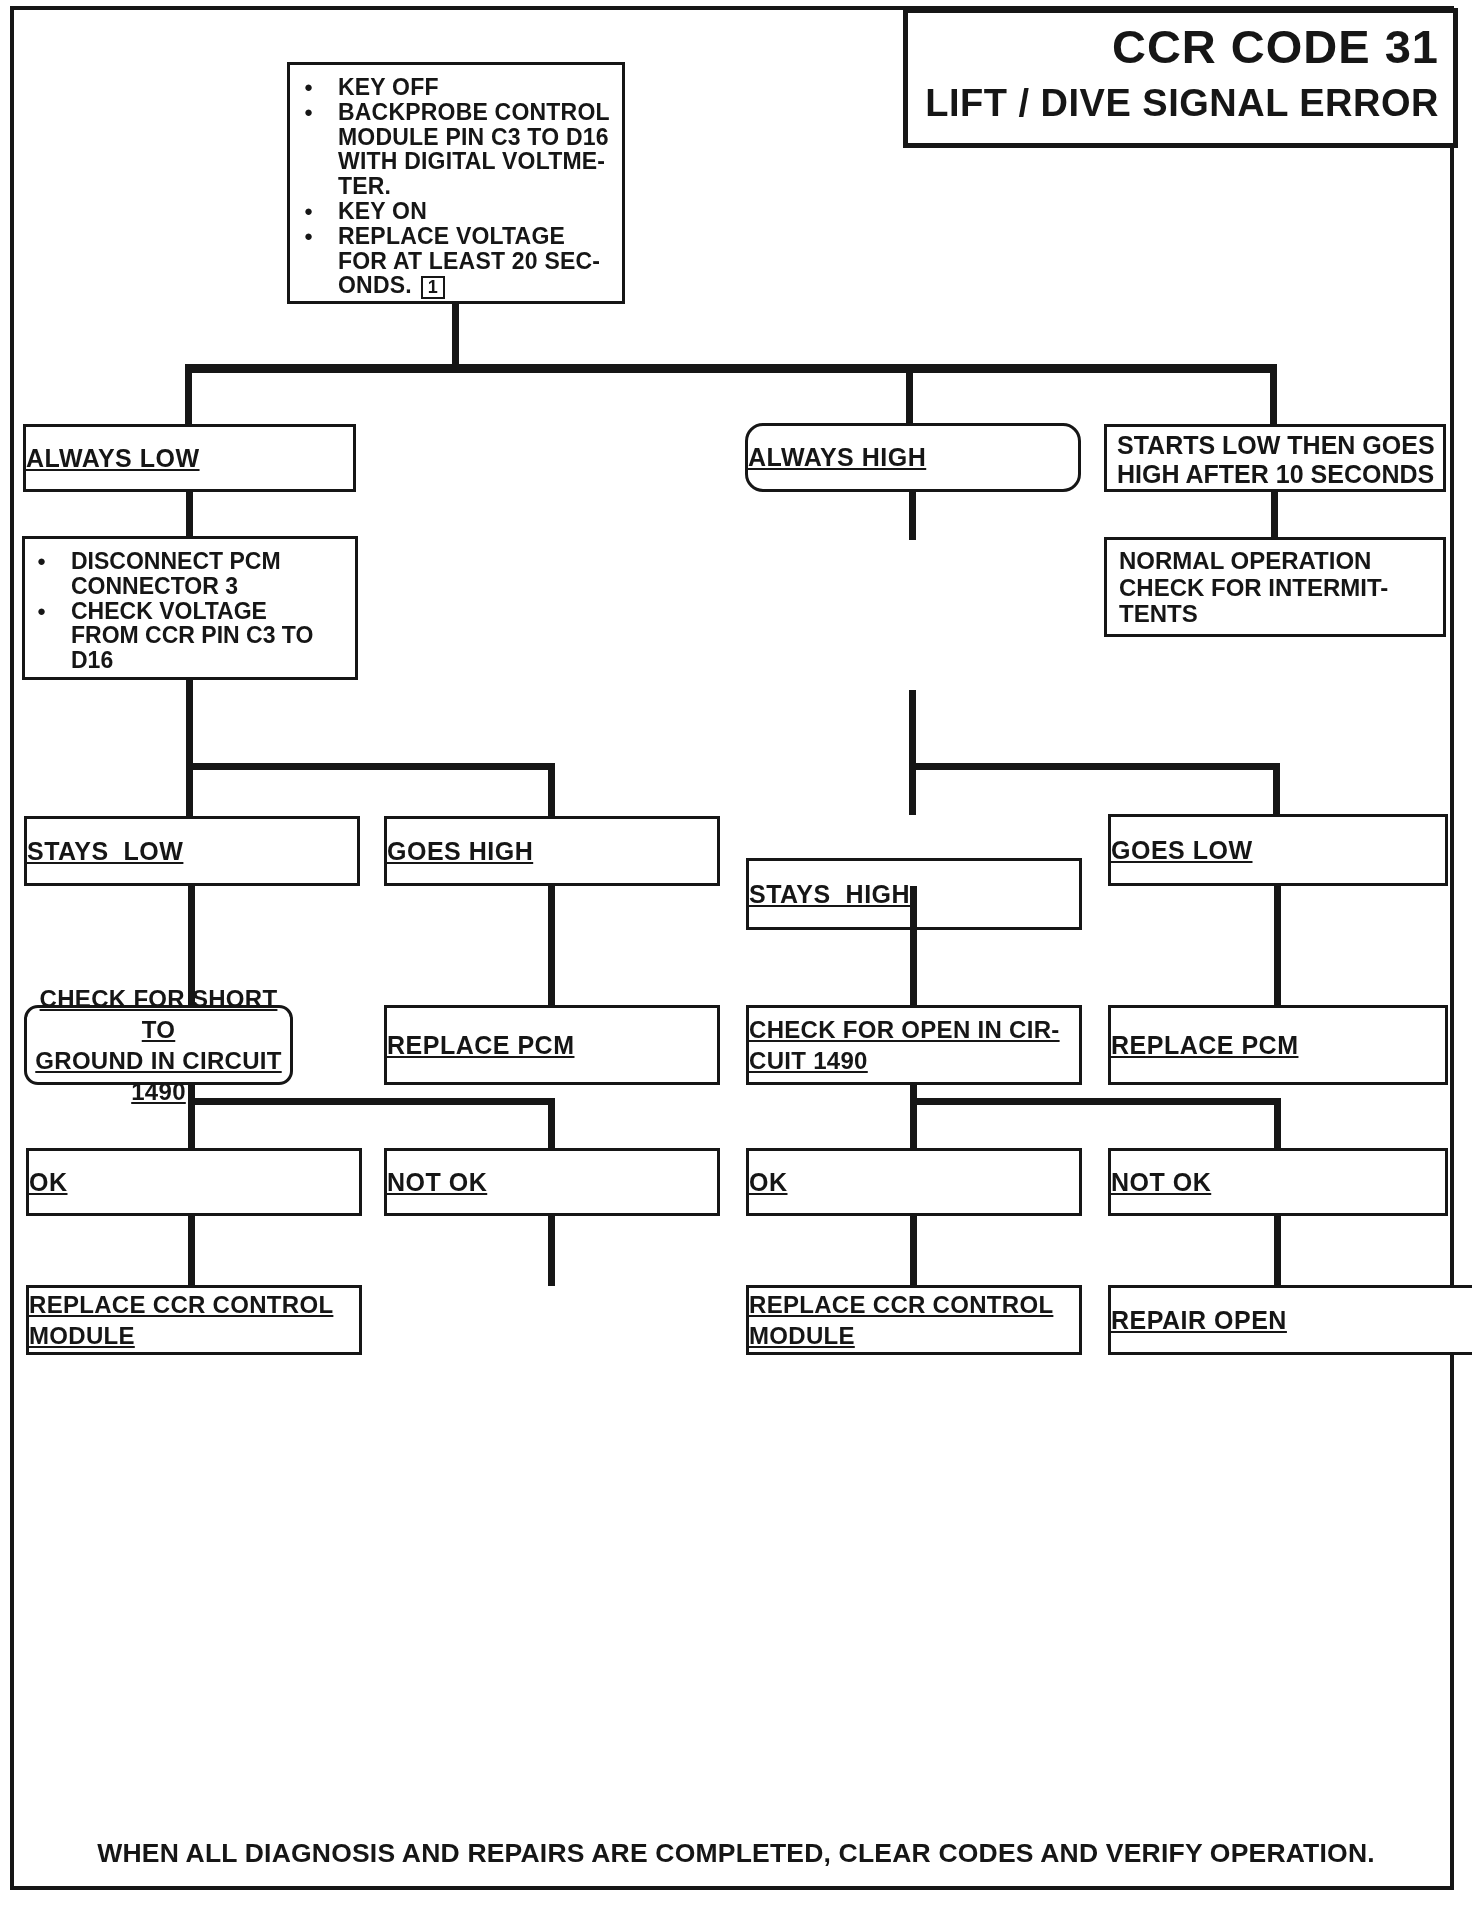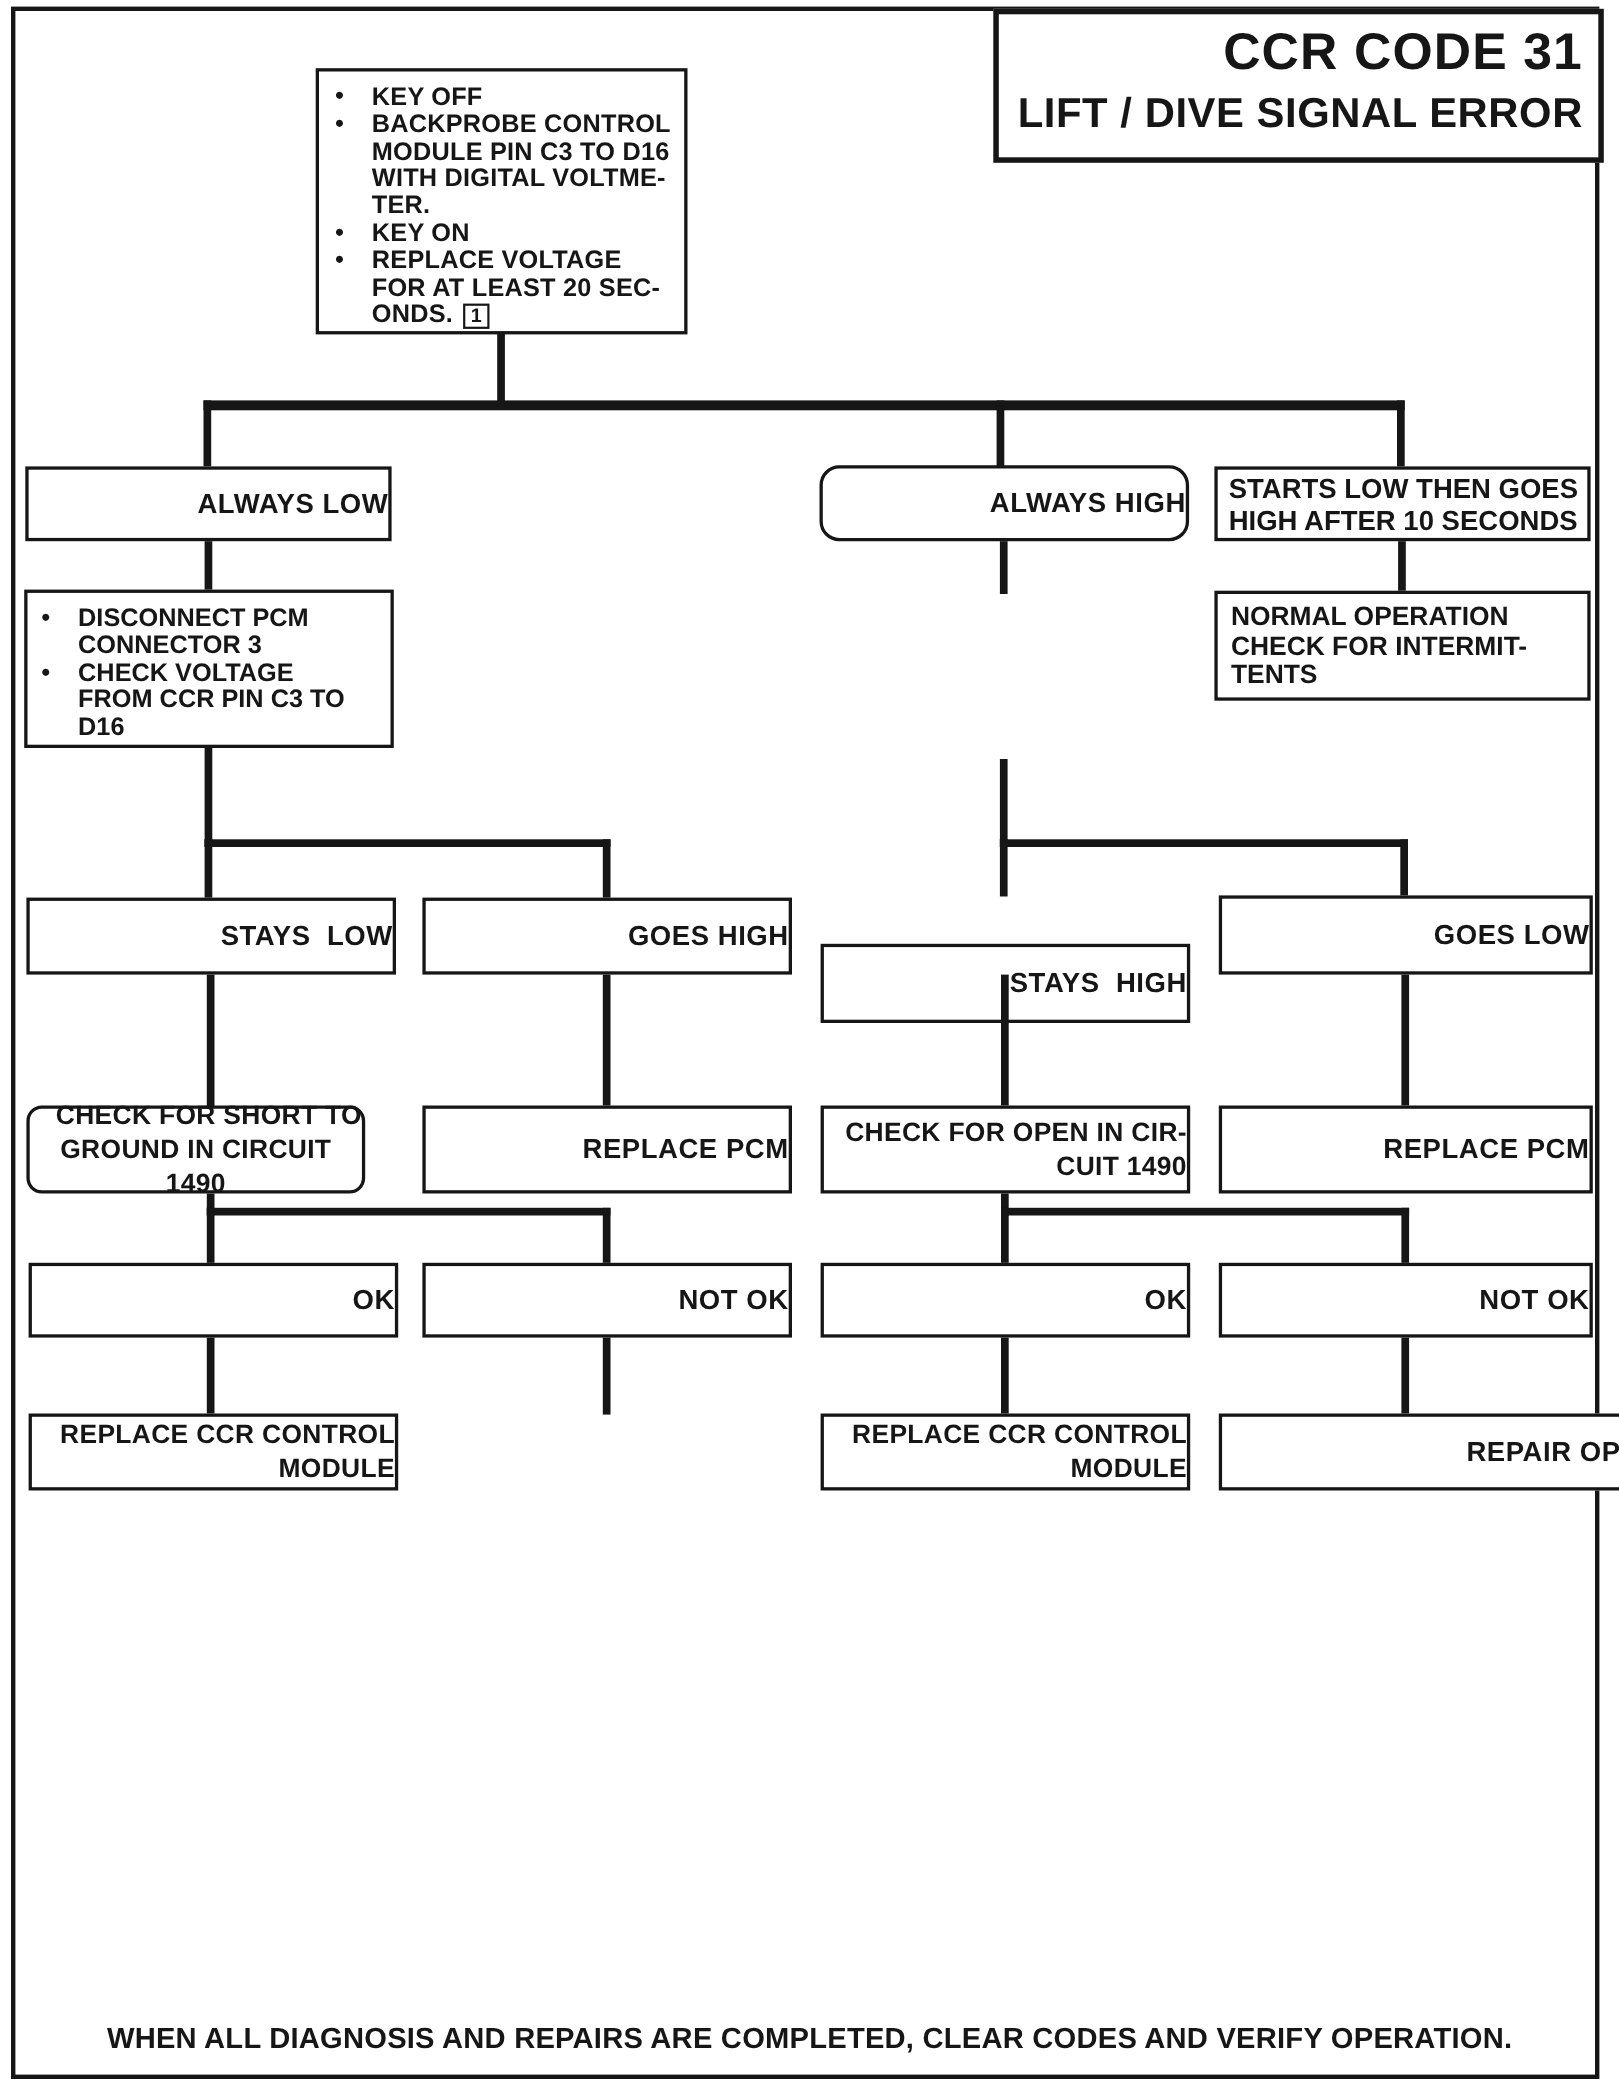--- a/index.html
+++ b/index.html
@@ -36,23 +36,24 @@
   .node{
     position:absolute;
     border:3px solid var(--ink);
     box-sizing:border-box;
     background:var(--paper);
     font-weight:bold;
   }
   .center{
     display:flex;
     flex-direction:column;
-    align-items:flex-end;
+    align-items:flex-start;
     justify-content:center;
     text-align:center;
+    text-decoration:underline;
   }
   .label{font-size:25px;letter-spacing:0.5px;white-space:pre;}
   .lines-left{text-align:left;}
   .vline{position:absolute;width:7px;background:var(--ink);}
   .hline{position:absolute;height:7px;background:var(--ink);}
   .hline.main{height:9px;}
   .bullet-item{display:flex;align-items:flex-start;}
   .bullet{flex:none;width:34px;font-size:15px;line-height:inherit;}
   .bullet-text{flex:1;}
   .fn-box{
@@ -191,21 +192,21 @@
   </div>
   <div class="node center" style="left:1108px;top:814px;width:340px;height:72px;">
     <div class="label">GOES LOW</div>
   </div>
 
   <div class="vline" style="left:188px;top:886px;height:120px;"></div>
   <div class="vline" style="left:548px;top:886px;height:120px;"></div>
   <div class="vline" style="left:910px;top:886px;height:120px;"></div>
   <div class="vline" style="left:1274px;top:886px;height:120px;"></div>
 
-  <div class="node center two-line" style="left:24px;top:1005px;width:308px;height:80px;border-radius:14px;">
+  <div class="node center two-line" style="left:24px;top:1005px;width:269px;height:80px;border-radius:14px;">
     <div>CHECK FOR SHORT TO</div>
     <div>GROUND IN CIRCUIT 1490</div>
   </div>
   <div class="node center" style="left:384px;top:1005px;width:336px;height:80px;">
     <div class="label">REPLACE PCM</div>
   </div>
   <div class="node center two-line" style="left:746px;top:1005px;width:336px;height:80px;">
     <div>CHECK FOR OPEN IN CIR-</div>
     <div>CUIT 1490</div>
   </div>

